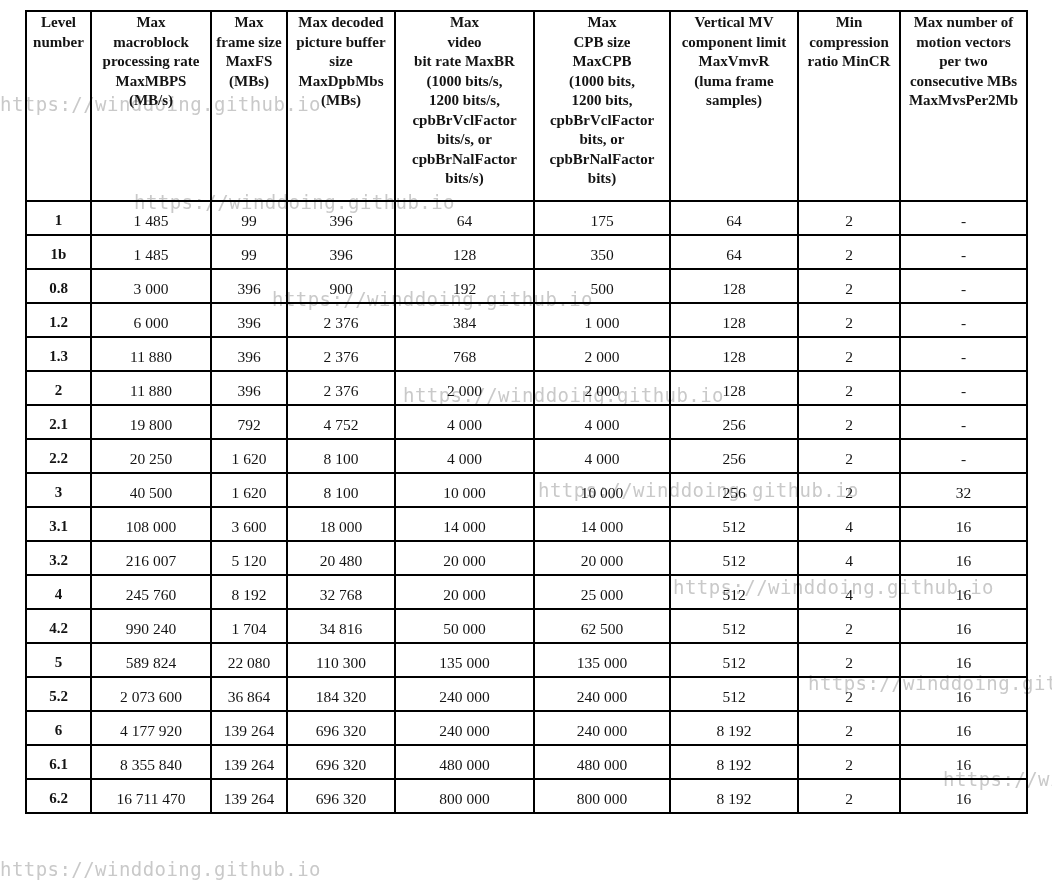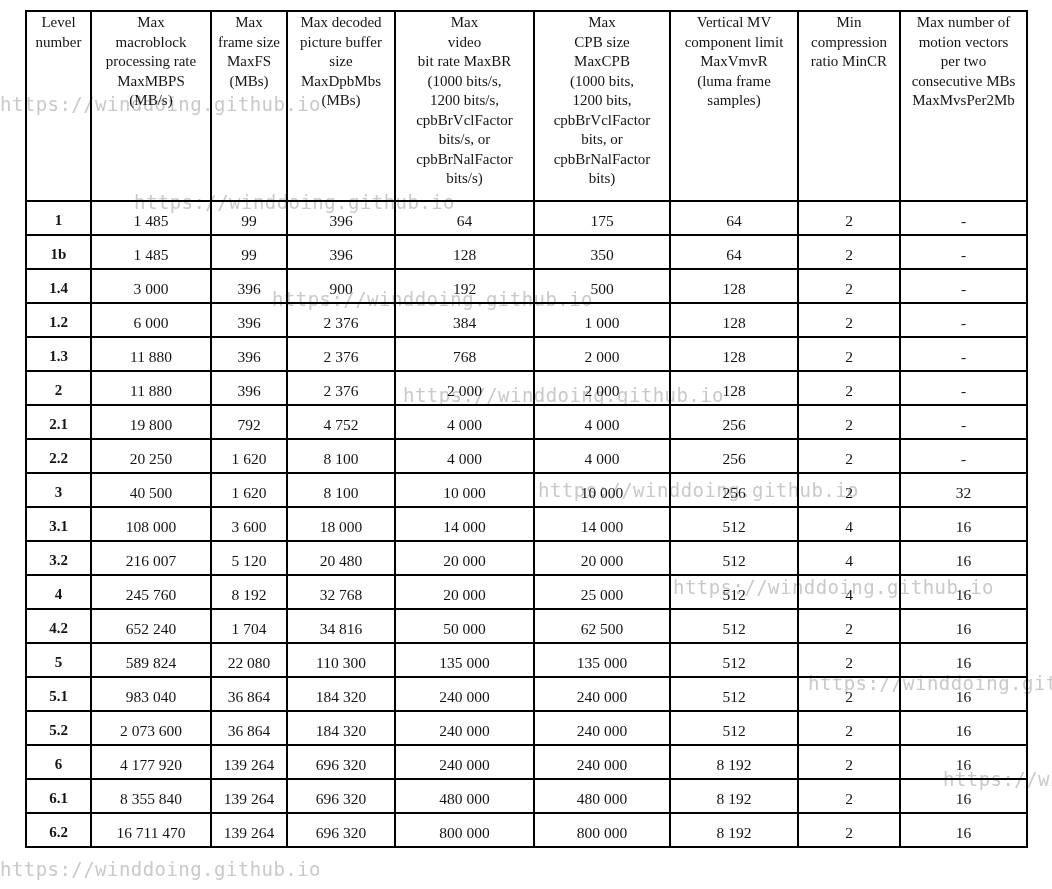--- a/index.html
+++ b/index.html
@@ -47,21 +47,21 @@
     border: 2px solid #000000;
     text-align: center;
     color: #141414;
     background: transparent;
     overflow: hidden;
   }
   table.levels th {
     vertical-align: top;
     font-size: 15px;
     line-height: 19.5px;
-    font-weight: normal;
+    font-weight: bold;
     white-space: pre-line;
     height: 190px;
     box-sizing: border-box;
     margin-top: 21px;
   }
   table.levels td {
     height: 34px;
     box-sizing: border-box;
     font-size: 15.5px;
     vertical-align: middle;
@@ -180,21 +180,21 @@
           <td>1 485</td>
           <td>99</td>
           <td>396</td>
           <td>128</td>
           <td>350</td>
           <td>64</td>
           <td>2</td>
           <td>-</td>
         </tr>
         <tr>
-          <td class="level-cell">1.4</td>
+          <td class="level-cell">0.8</td>
           <td>3 000</td>
           <td>396</td>
           <td>900</td>
           <td>192</td>
           <td>500</td>
           <td>128</td>
           <td>2</td>
           <td>-</td>
         </tr>
         <tr>
@@ -291,47 +291,36 @@
           <td>8 192</td>
           <td>32 768</td>
           <td>20 000</td>
           <td>25 000</td>
           <td>512</td>
           <td>4</td>
           <td>16</td>
         </tr>
         <tr>
           <td class="level-cell">4.2</td>
-          <td>652 240</td>
+          <td>990 240</td>
           <td>1 704</td>
           <td>34 816</td>
           <td>50 000</td>
           <td>62 500</td>
           <td>512</td>
           <td>2</td>
           <td>16</td>
         </tr>
         <tr>
           <td class="level-cell">5</td>
           <td>589 824</td>
           <td>22 080</td>
           <td>110 300</td>
           <td>135 000</td>
           <td>135 000</td>
-          <td>512</td>
-          <td>2</td>
-          <td>16</td>
-        </tr>
-        <tr>
-          <td class="level-cell">5.1</td>
-          <td>983 040</td>
-          <td>36 864</td>
-          <td>184 320</td>
-          <td>240 000</td>
-          <td>240 000</td>
           <td>512</td>
           <td>2</td>
           <td>16</td>
         </tr>
         <tr>
           <td class="level-cell">5.2</td>
           <td>2 073 600</td>
           <td>36 864</td>
           <td>184 320</td>
           <td>240 000</td>

